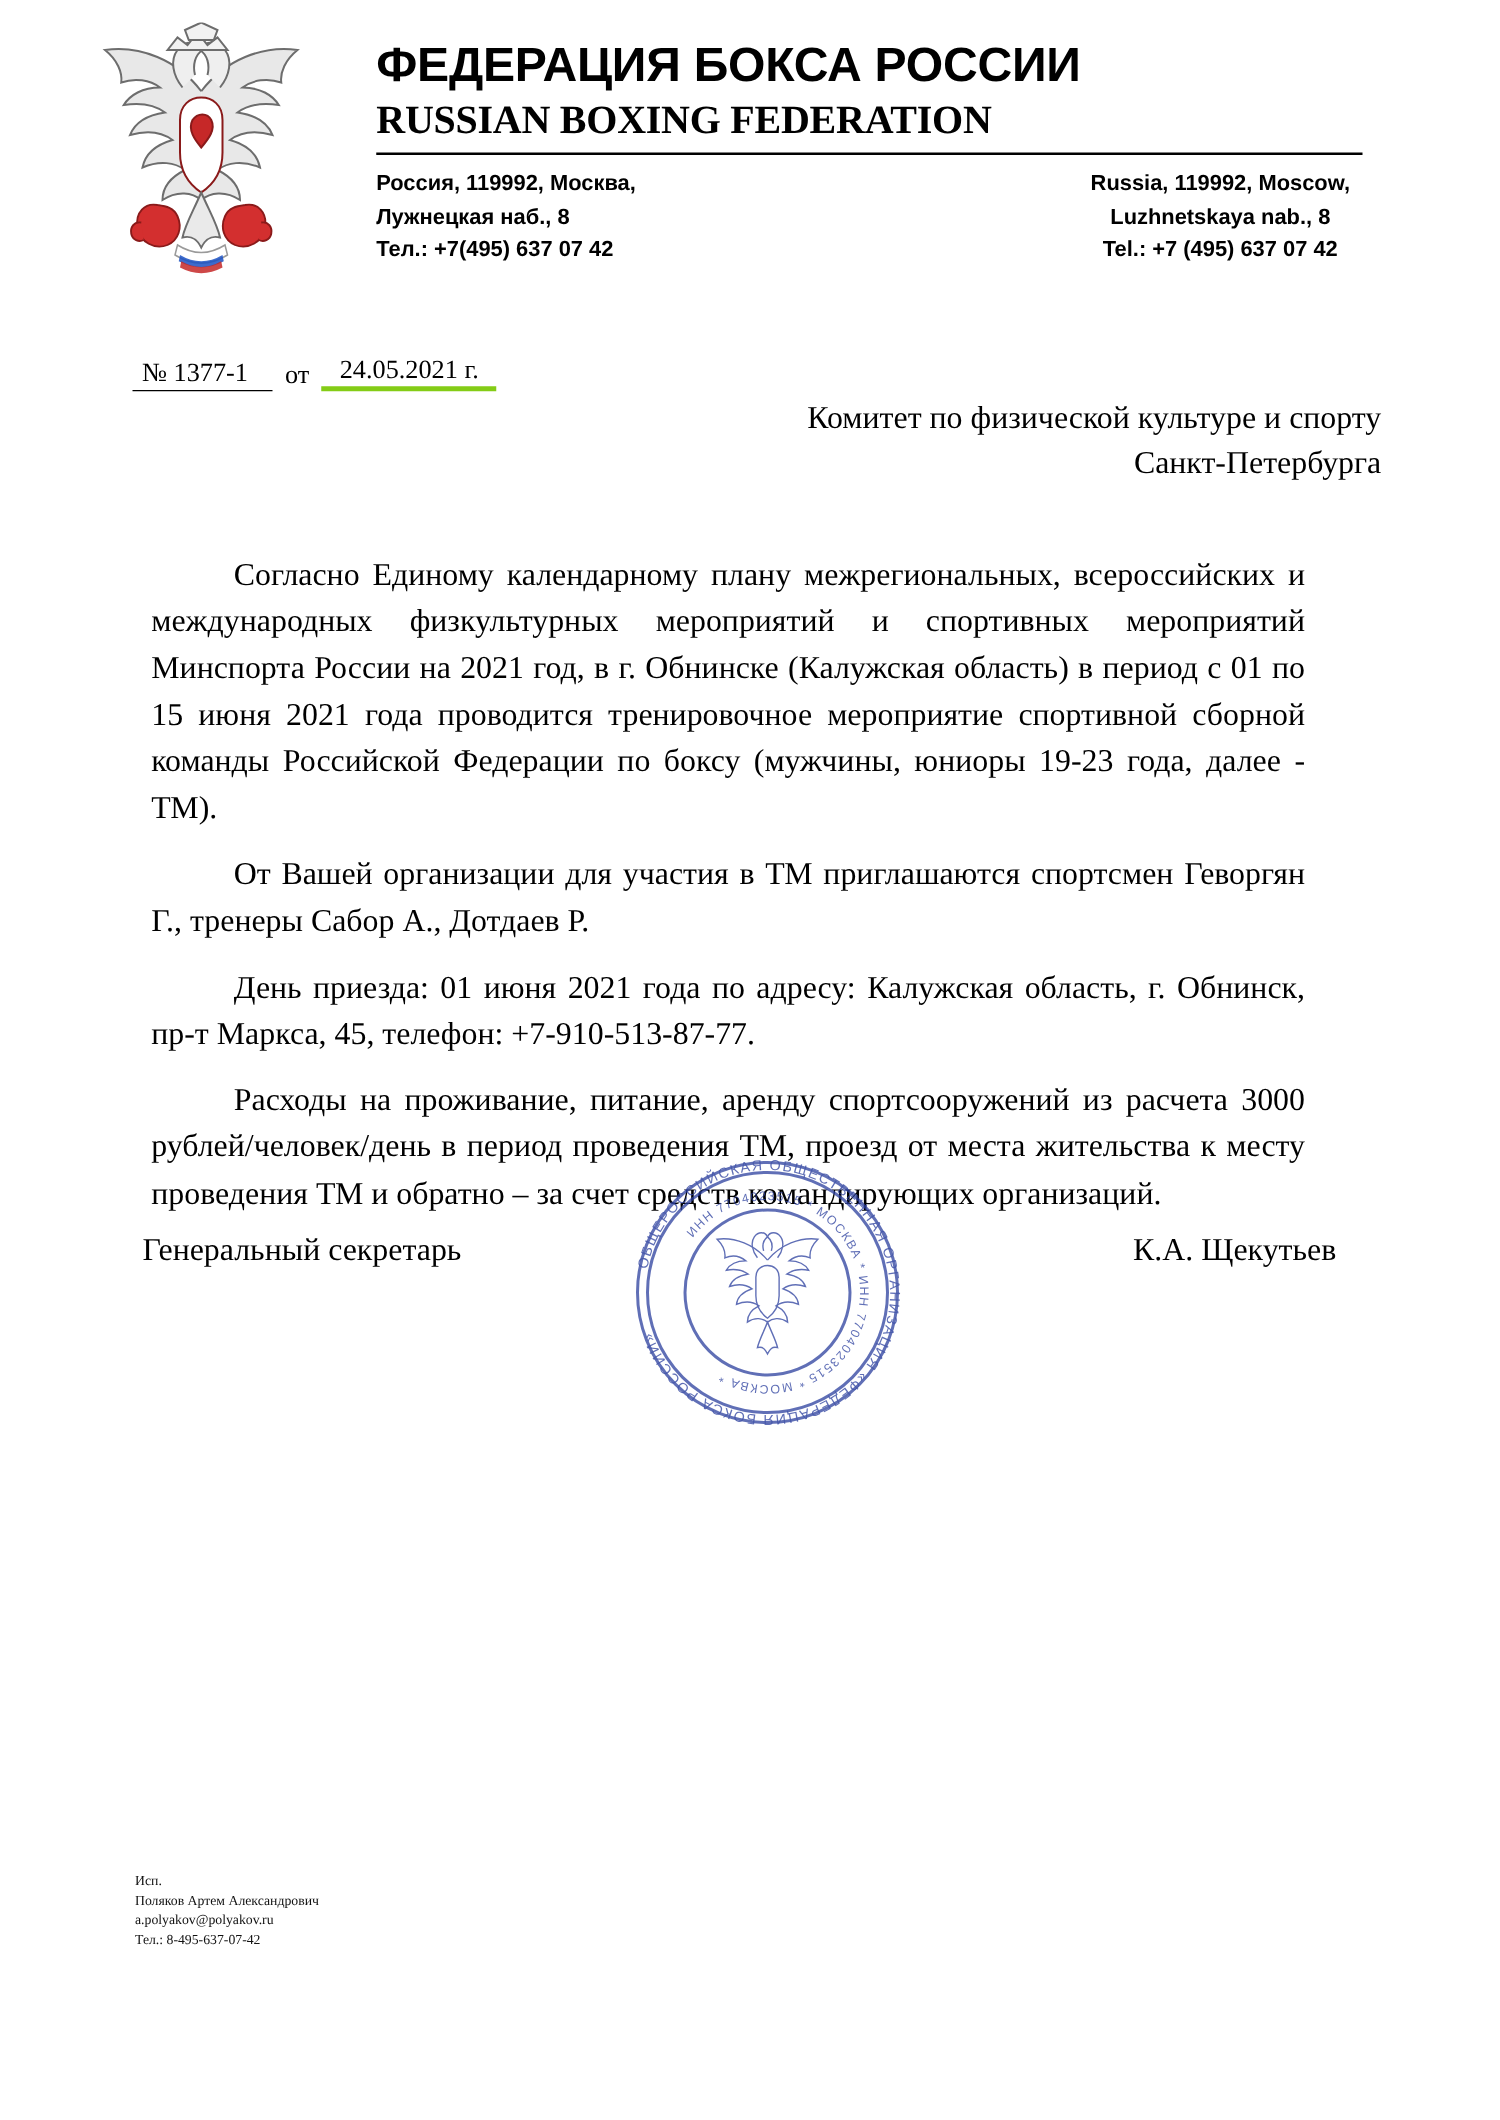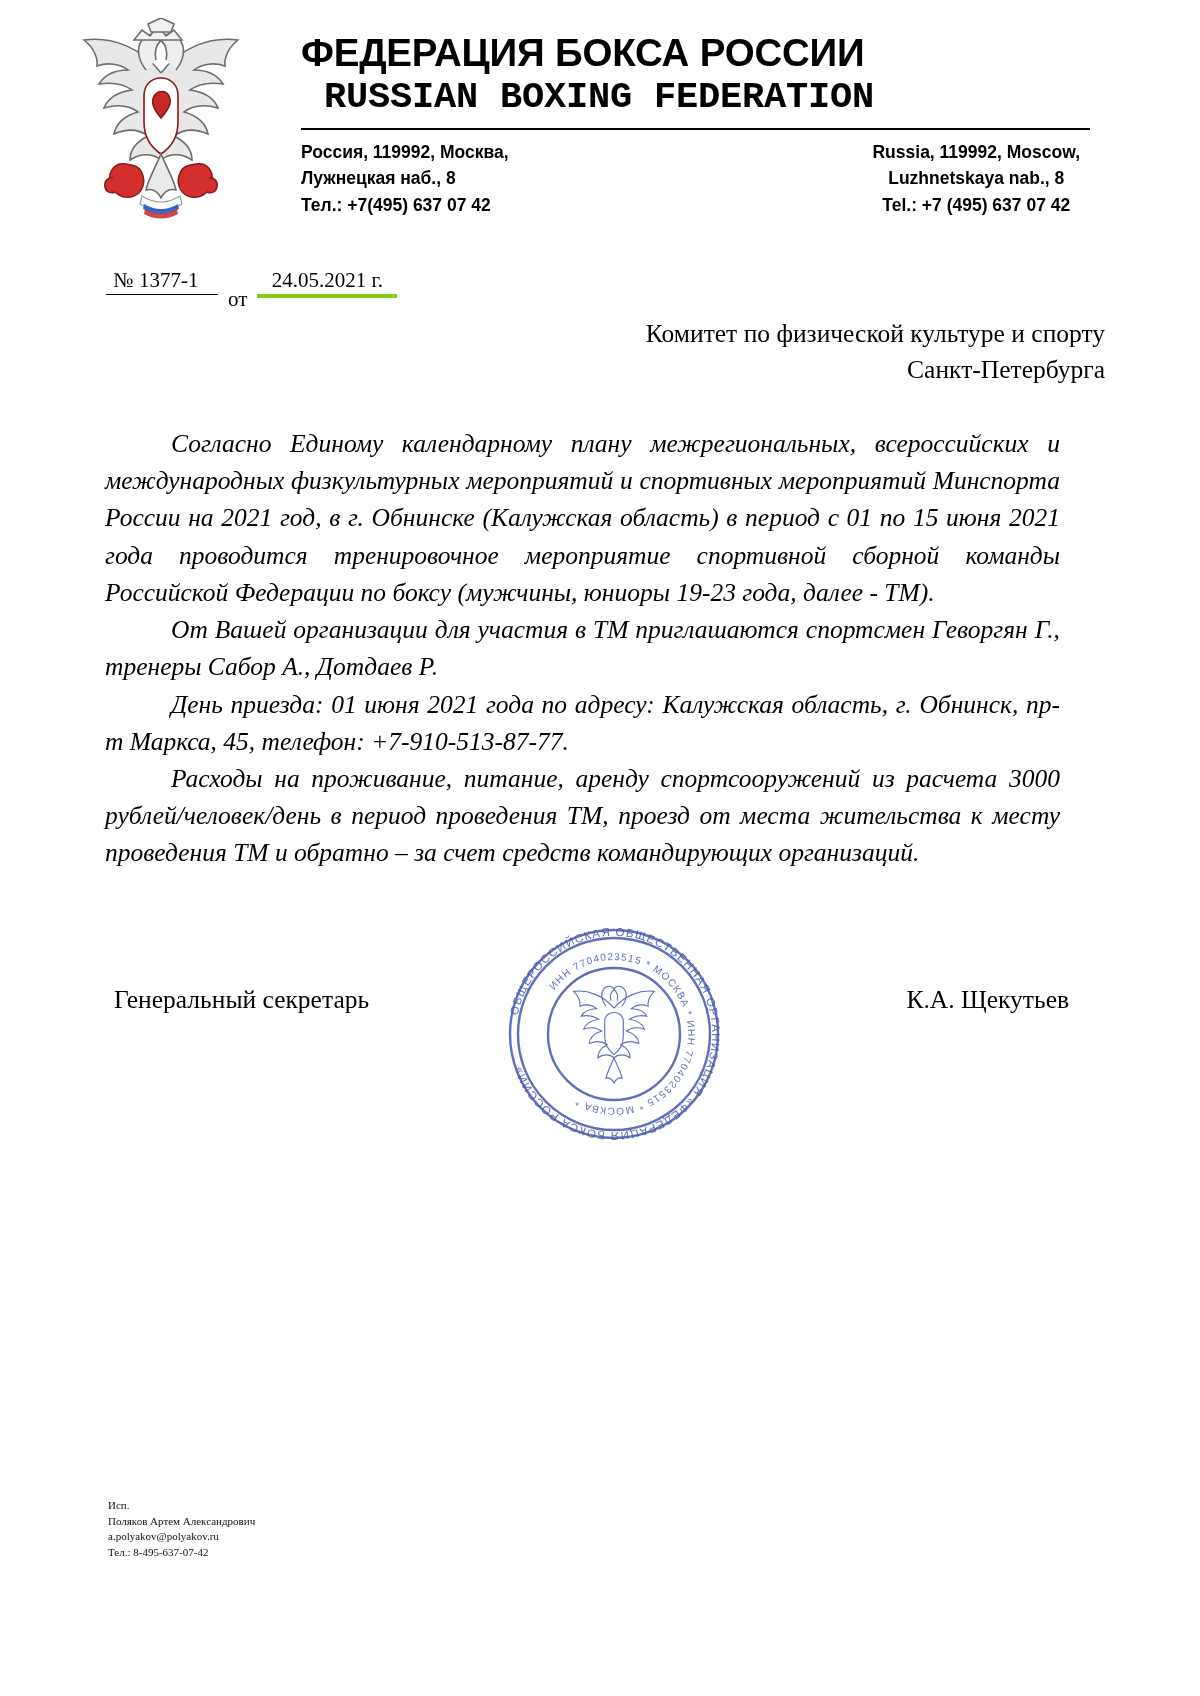--- a/index.html
+++ b/index.html
@@ -50,28 +50,27 @@
   }
   .org-ru {
     font-family: "Liberation Sans", sans-serif;
     font-weight: bold;
     font-size: 38.5px;
     letter-spacing: -0.2px;
     line-height: 1.08;
     white-space: nowrap;
   }
   .org-en {
-    font-family: Liberation Mono, monospace;
+    font-family: Liberation Serif, serif;
     font-weight: bold;
-    font-size: 37px;
+    font-size: 32px;
     letter-spacing: -0.2px;
     line-height: 1.08;
     margin-top: 4px;
     white-space: nowrap;
-    margin-left: 23px;
   }
   .head-rule {
     border-top: 2px solid #000;
     margin-top: 10px;
     margin-bottom: 9px;
     width: 100%;
   }
   .addr-row {
     display: flex;
     flex-direction: row;
@@ -84,21 +83,21 @@
   .addr-col { white-space: pre-line; }
   .addr-col.right { text-align: center; padding-right: 10px; }
 
   
   .refline {
     position: absolute;
     left: 106px;
     top: 268px;
     font-size: 21px;
     display: flex;
-    align-items: flex-start;
+    align-items: flex-end;
     gap: 0px;
   }
   .ref-num {
     border-bottom: 1px solid #000;
     padding: 0 16px 1px 4px;
     min-width: 92px;
     text-align: center;
   }
   .ref-ot { padding: 0 10px 1px 10px; margin-top: 19px; }
   .ref-date {
@@ -123,25 +122,24 @@
   .body-text {
     position: absolute;
     left: 105px;
     top: 425px;
     width: 955px;
     font-size: 25.5px;
     line-height: 1.46;
     text-align: justify;
   }
   .body-text p {
-    margin: 0;
+    margin: 16px;
     text-indent: 66px;
     text-align: justify;
     text-align-last: left;
-    font-style: italic;
   }
 
   
   .sig-row {
     position: absolute;
     left: 114px;
     top: 985px;
     width: 955px;
     display: flex;
     justify-content: space-between;

